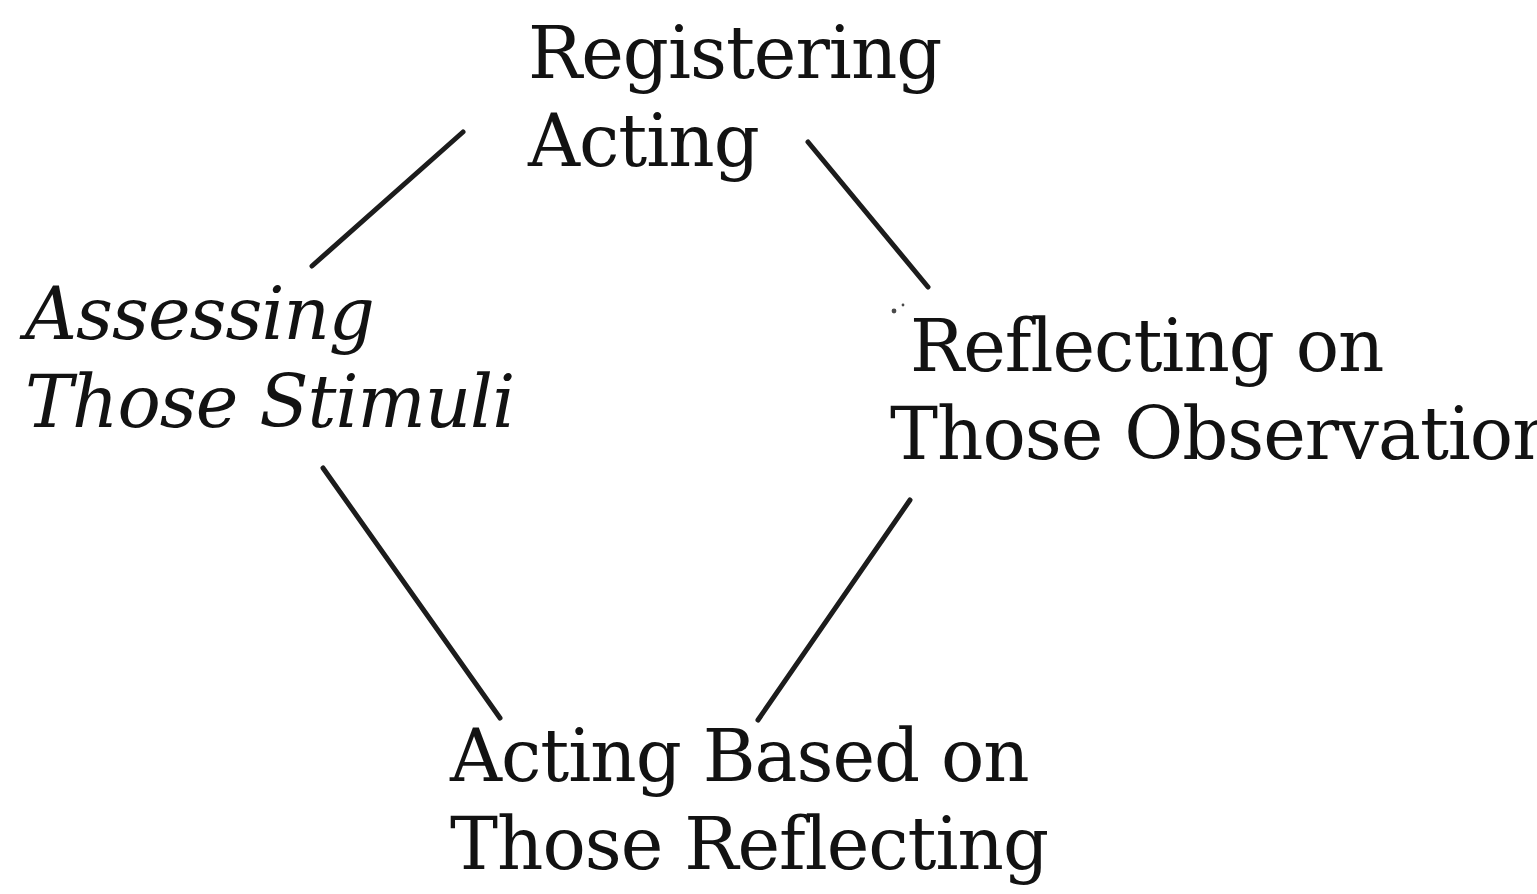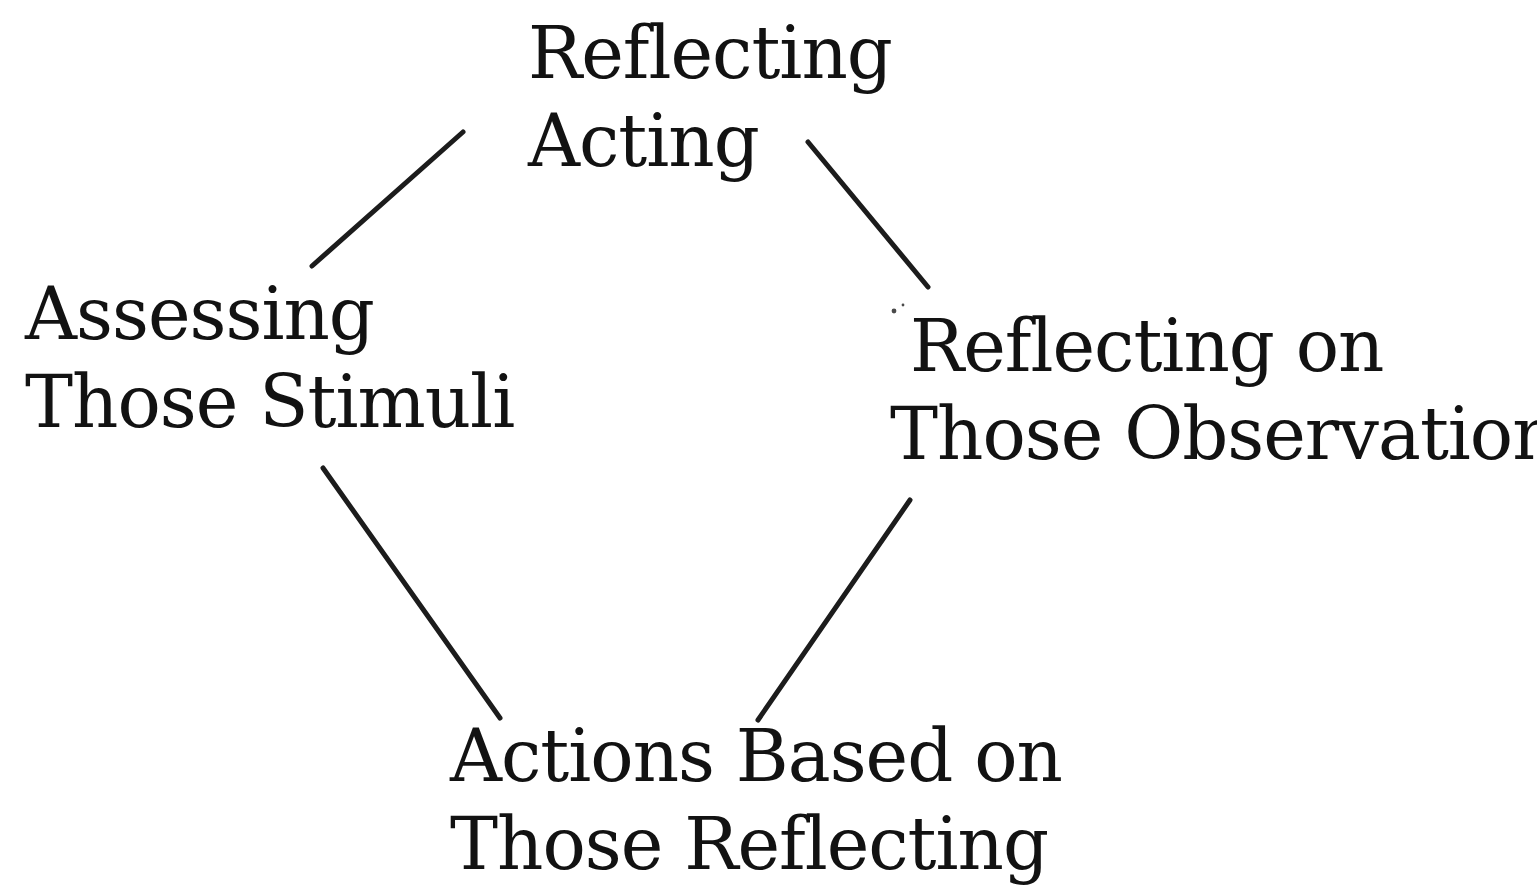--- a/index.html
+++ b/index.html
@@ -28,51 +28,51 @@
     font-size: 72px;
     line-height: 88px;
     color: #121212;
     white-space: nowrap;
     letter-spacing: -1px;
   }
   .node .label-line {
     display: block;
   }
   .node-top    { left: 528px; top: 9px; }
-  .node-left   { left: 25px;  top: 270px; }
+  .node-left   { left: 25px;  top: 270px; font-style: italic; }
   .node-right  { left: 890px; top: 302px; }
   .node-right .line1 { padding-left: 20px; }
   .node-bottom { left: 450px; top: 712px; }
 </style>
 </head>
 <body>
 
 <div class="canvas">
 
   <svg id="connector-svg" class="connectors" viewBox="0 0 1537 894">
       <line x1="312" y1="266" x2="463" y2="132" stroke="#1c1c1c" stroke-width="5" stroke-linecap="round"></line>
       <line x1="808" y1="142" x2="928" y2="287" stroke="#1c1c1c" stroke-width="5" stroke-linecap="round"></line>
       <line x1="323" y1="468" x2="500" y2="718" stroke="#1c1c1c" stroke-width="5" stroke-linecap="round"></line>
       <line x1="758" y1="720" x2="910" y2="500" stroke="#1c1c1c" stroke-width="5" stroke-linecap="round"></line>
       <circle cx="894" cy="311" r="2.4" fill="#4a4a4a"></circle>
       <circle cx="903" cy="305" r="1.4" fill="#4a4a4a"></circle>
     </svg>
 
   <div class="node node-top">
-    <span class="label-line line1">Reflecting</span>
+    <span class="label-line line1">Registering</span>
     <span class="label-line line2">Acting</span>
   </div>
 
   <div class="node node-right">
     <span class="label-line line1">Reflecting on</span>
     <span class="label-line line2">Those Observations</span>
   </div>
 
   <div class="node node-bottom">
-    <span class="label-line line1">Actions Based on</span>
+    <span class="label-line line1">Acting Based on</span>
     <span class="label-line line2">Those Reflecting</span>
   </div>
 
   <div class="node node-left">
     <span class="label-line line1">Assessing</span>
     <span class="label-line line2">Those Stimuli</span>
   </div>
 
 </div>
 

